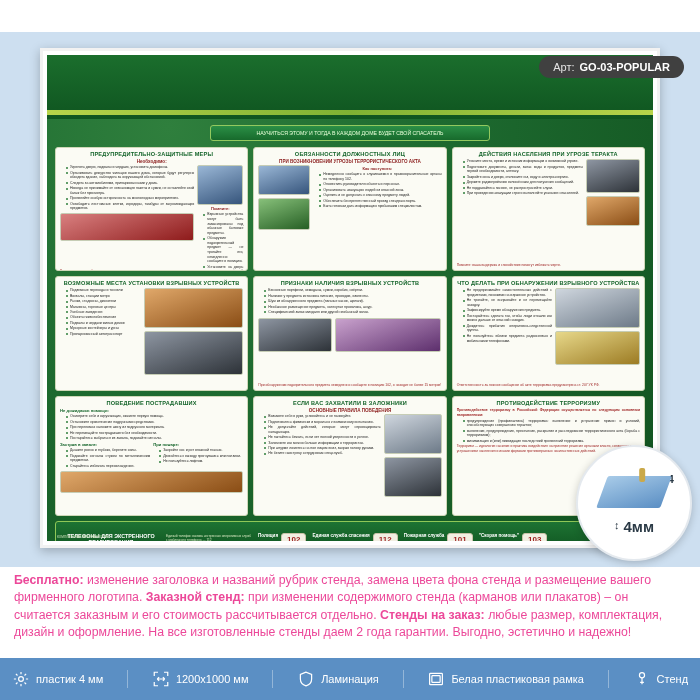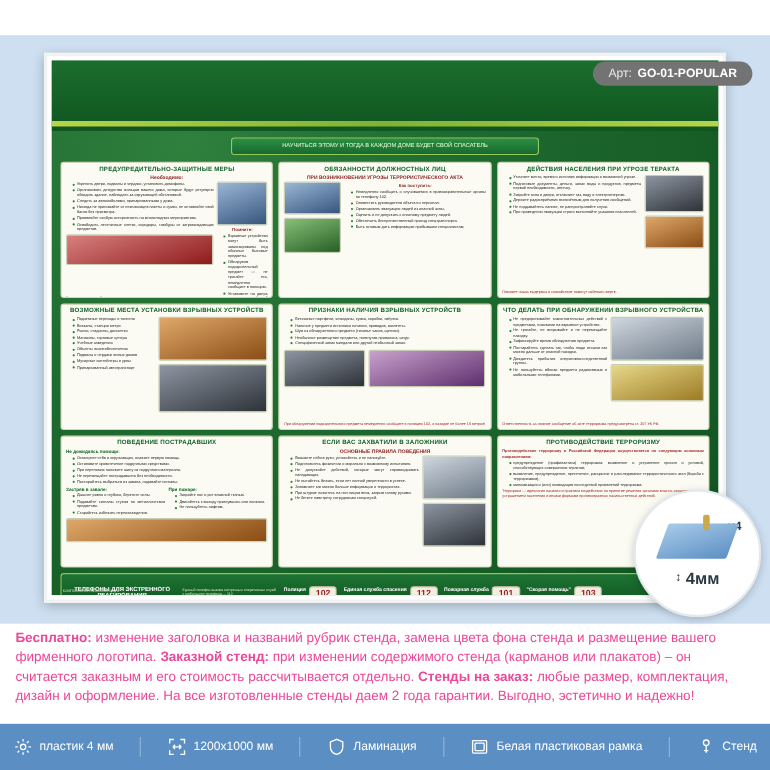--- a/index.html
+++ b/index.html
@@ -33,21 +33,21 @@
   
   .stage {
     position: absolute; top: 32px; left: 0;
     width: 700px; height: 535px;
     background: #cddff0;
   }
 
   
   .art-badge {
     position: absolute; top: 24px; right: 16px;
-    background: #737373;
+    background: #404040;
     color: #ffffff;
     border-radius: 14px;
     padding: 5px 14px;
     font-size: 11px;
     display: flex; gap: 5px; align-items: center;
     z-index: 40;
   }
   .art-badge .art-lbl { opacity: .85; }
   .art-badge .art-val { font-weight: bold; }
 
@@ -257,21 +257,21 @@
 </head>
 <body>
 
 <div id="page">
 
 
   <div class="stage">
 
     <div class="art-badge">
       <span class="art-lbl">Арт:</span>
-      <span class="art-val">GO-01-POPULAR</span>
+      <span class="art-val">GO-03-POPULAR</span>
     </div>
 
     <div class="board">
       <div class="board-inner">
 
         <div class="board-title-wrap">
           <div class="title-rule"></div>
         </div>
 
         <div class="ribbon">НАУЧИТЬСЯ ЭТОМУ И ТОГДА В КАЖДОМ ДОМЕ БУДЕТ СВОЙ СПАСАТЕЛЬ</div>

